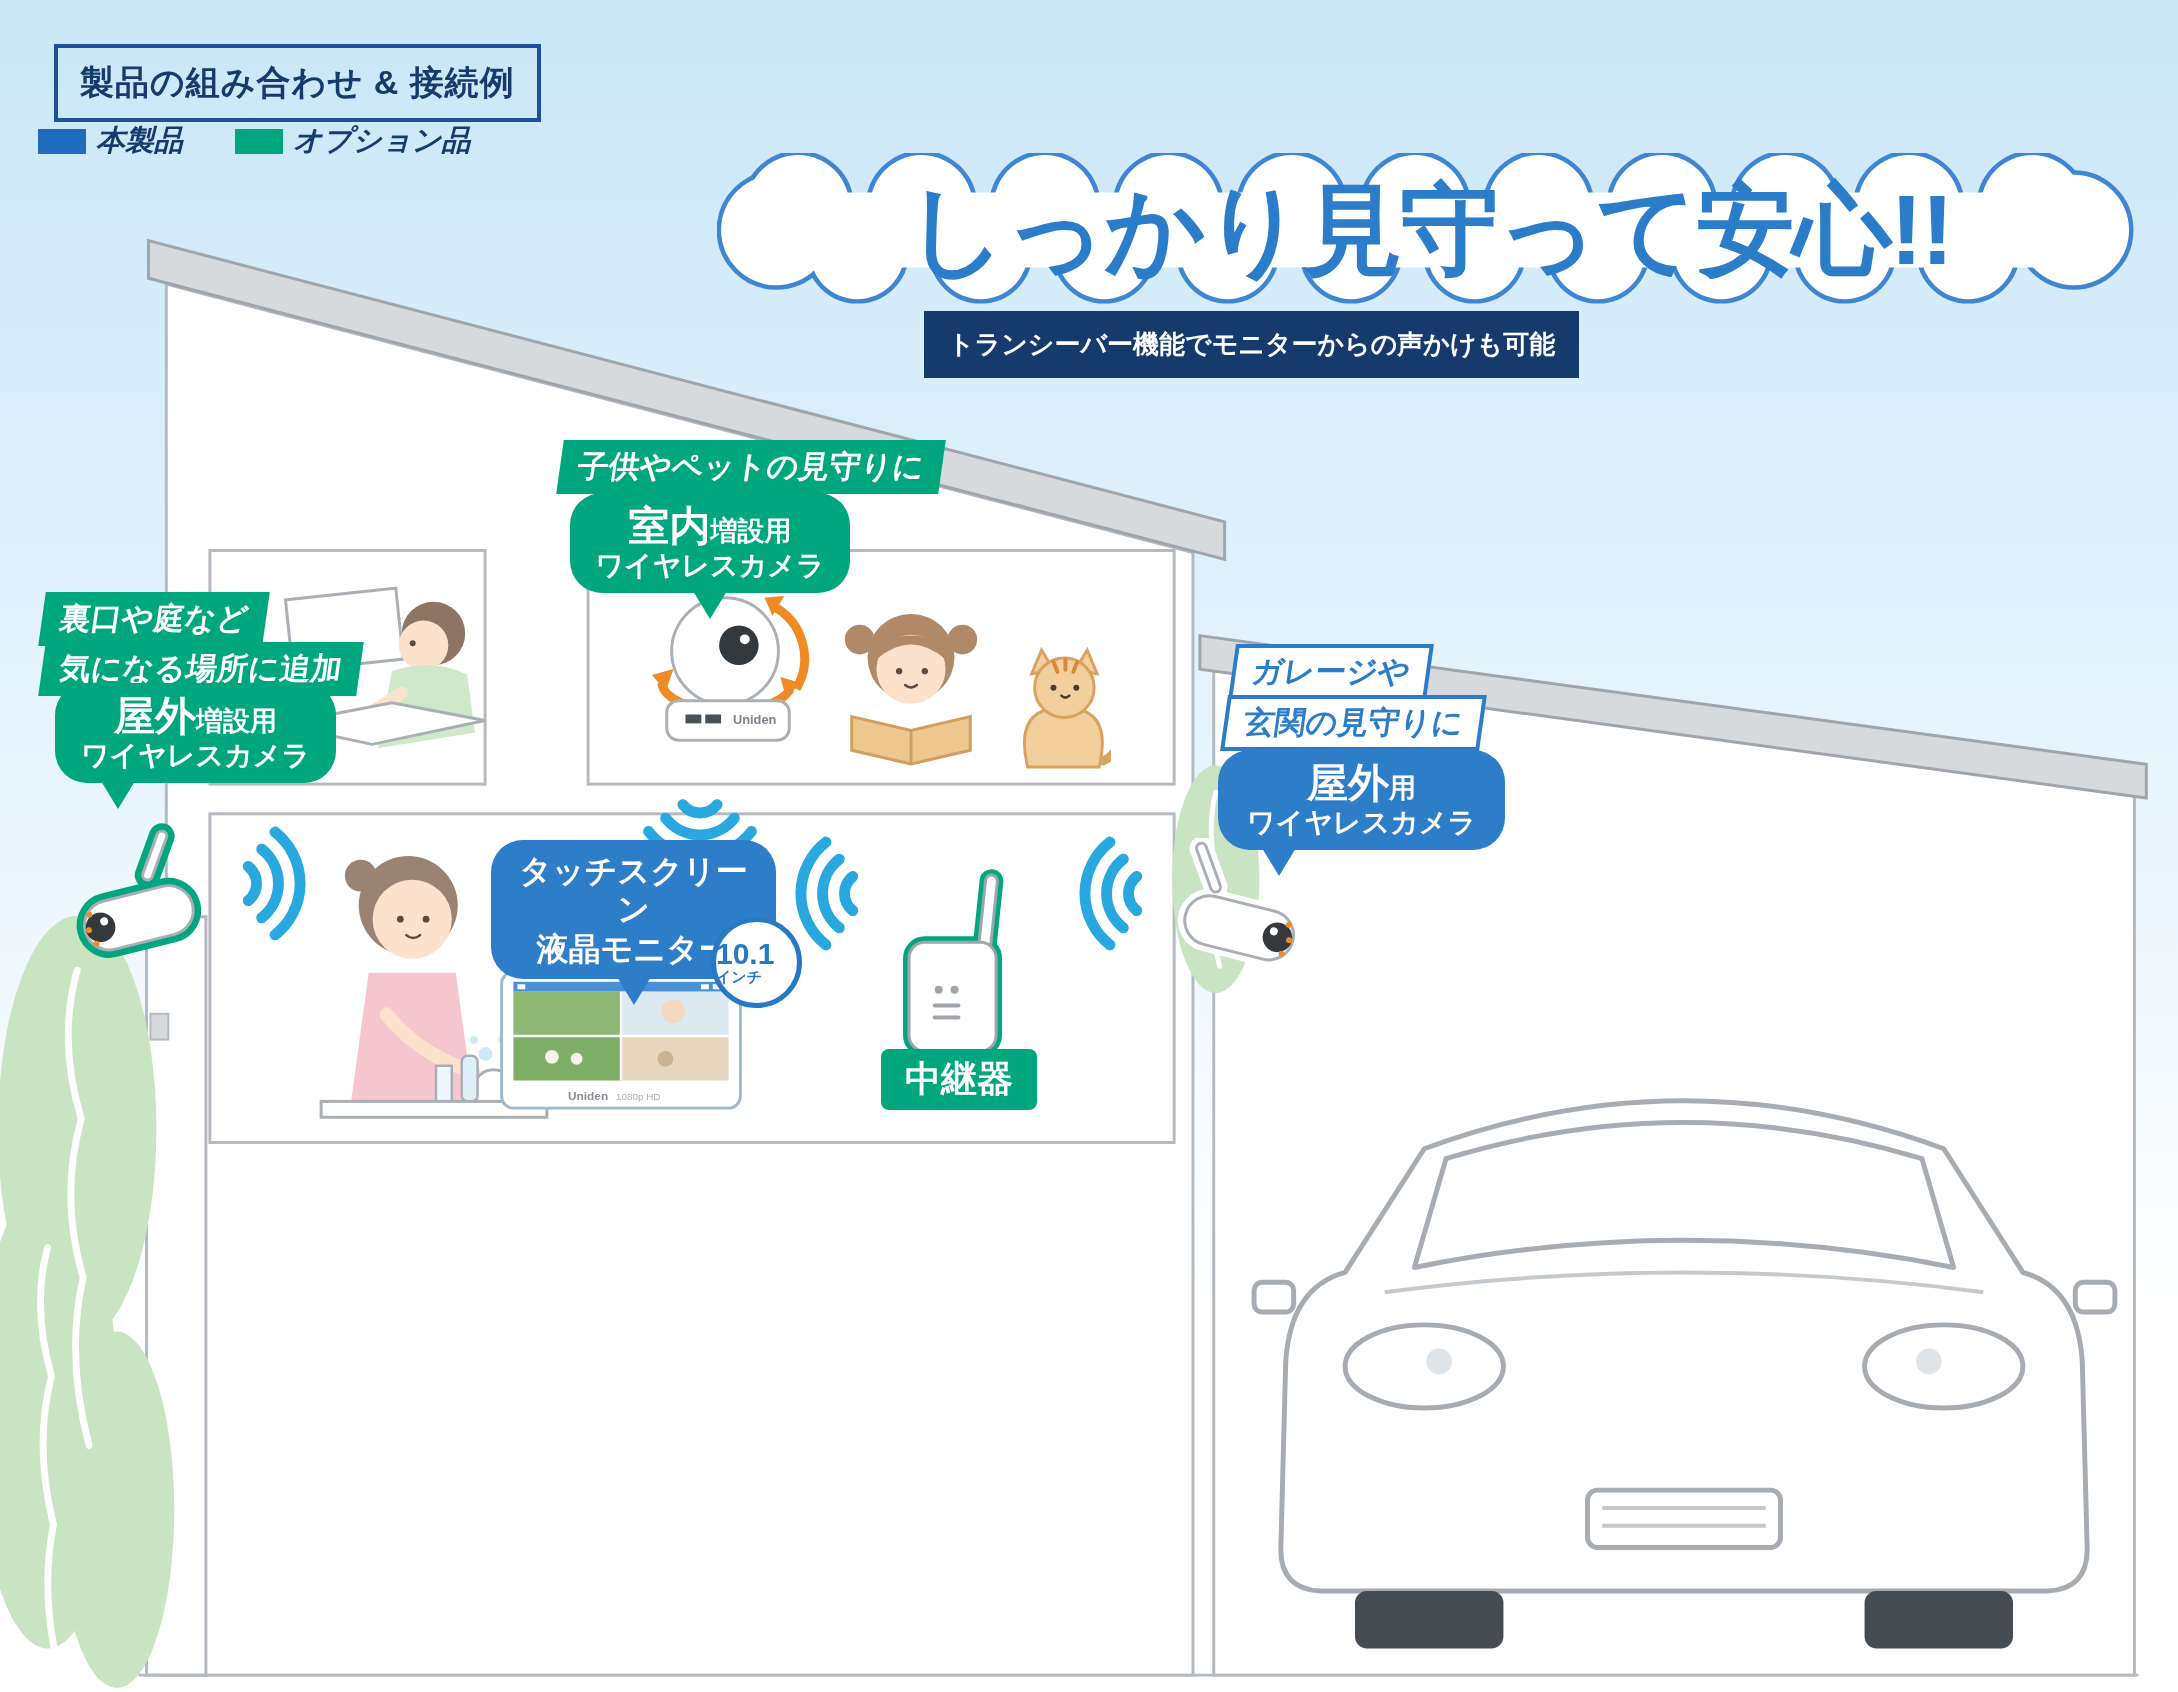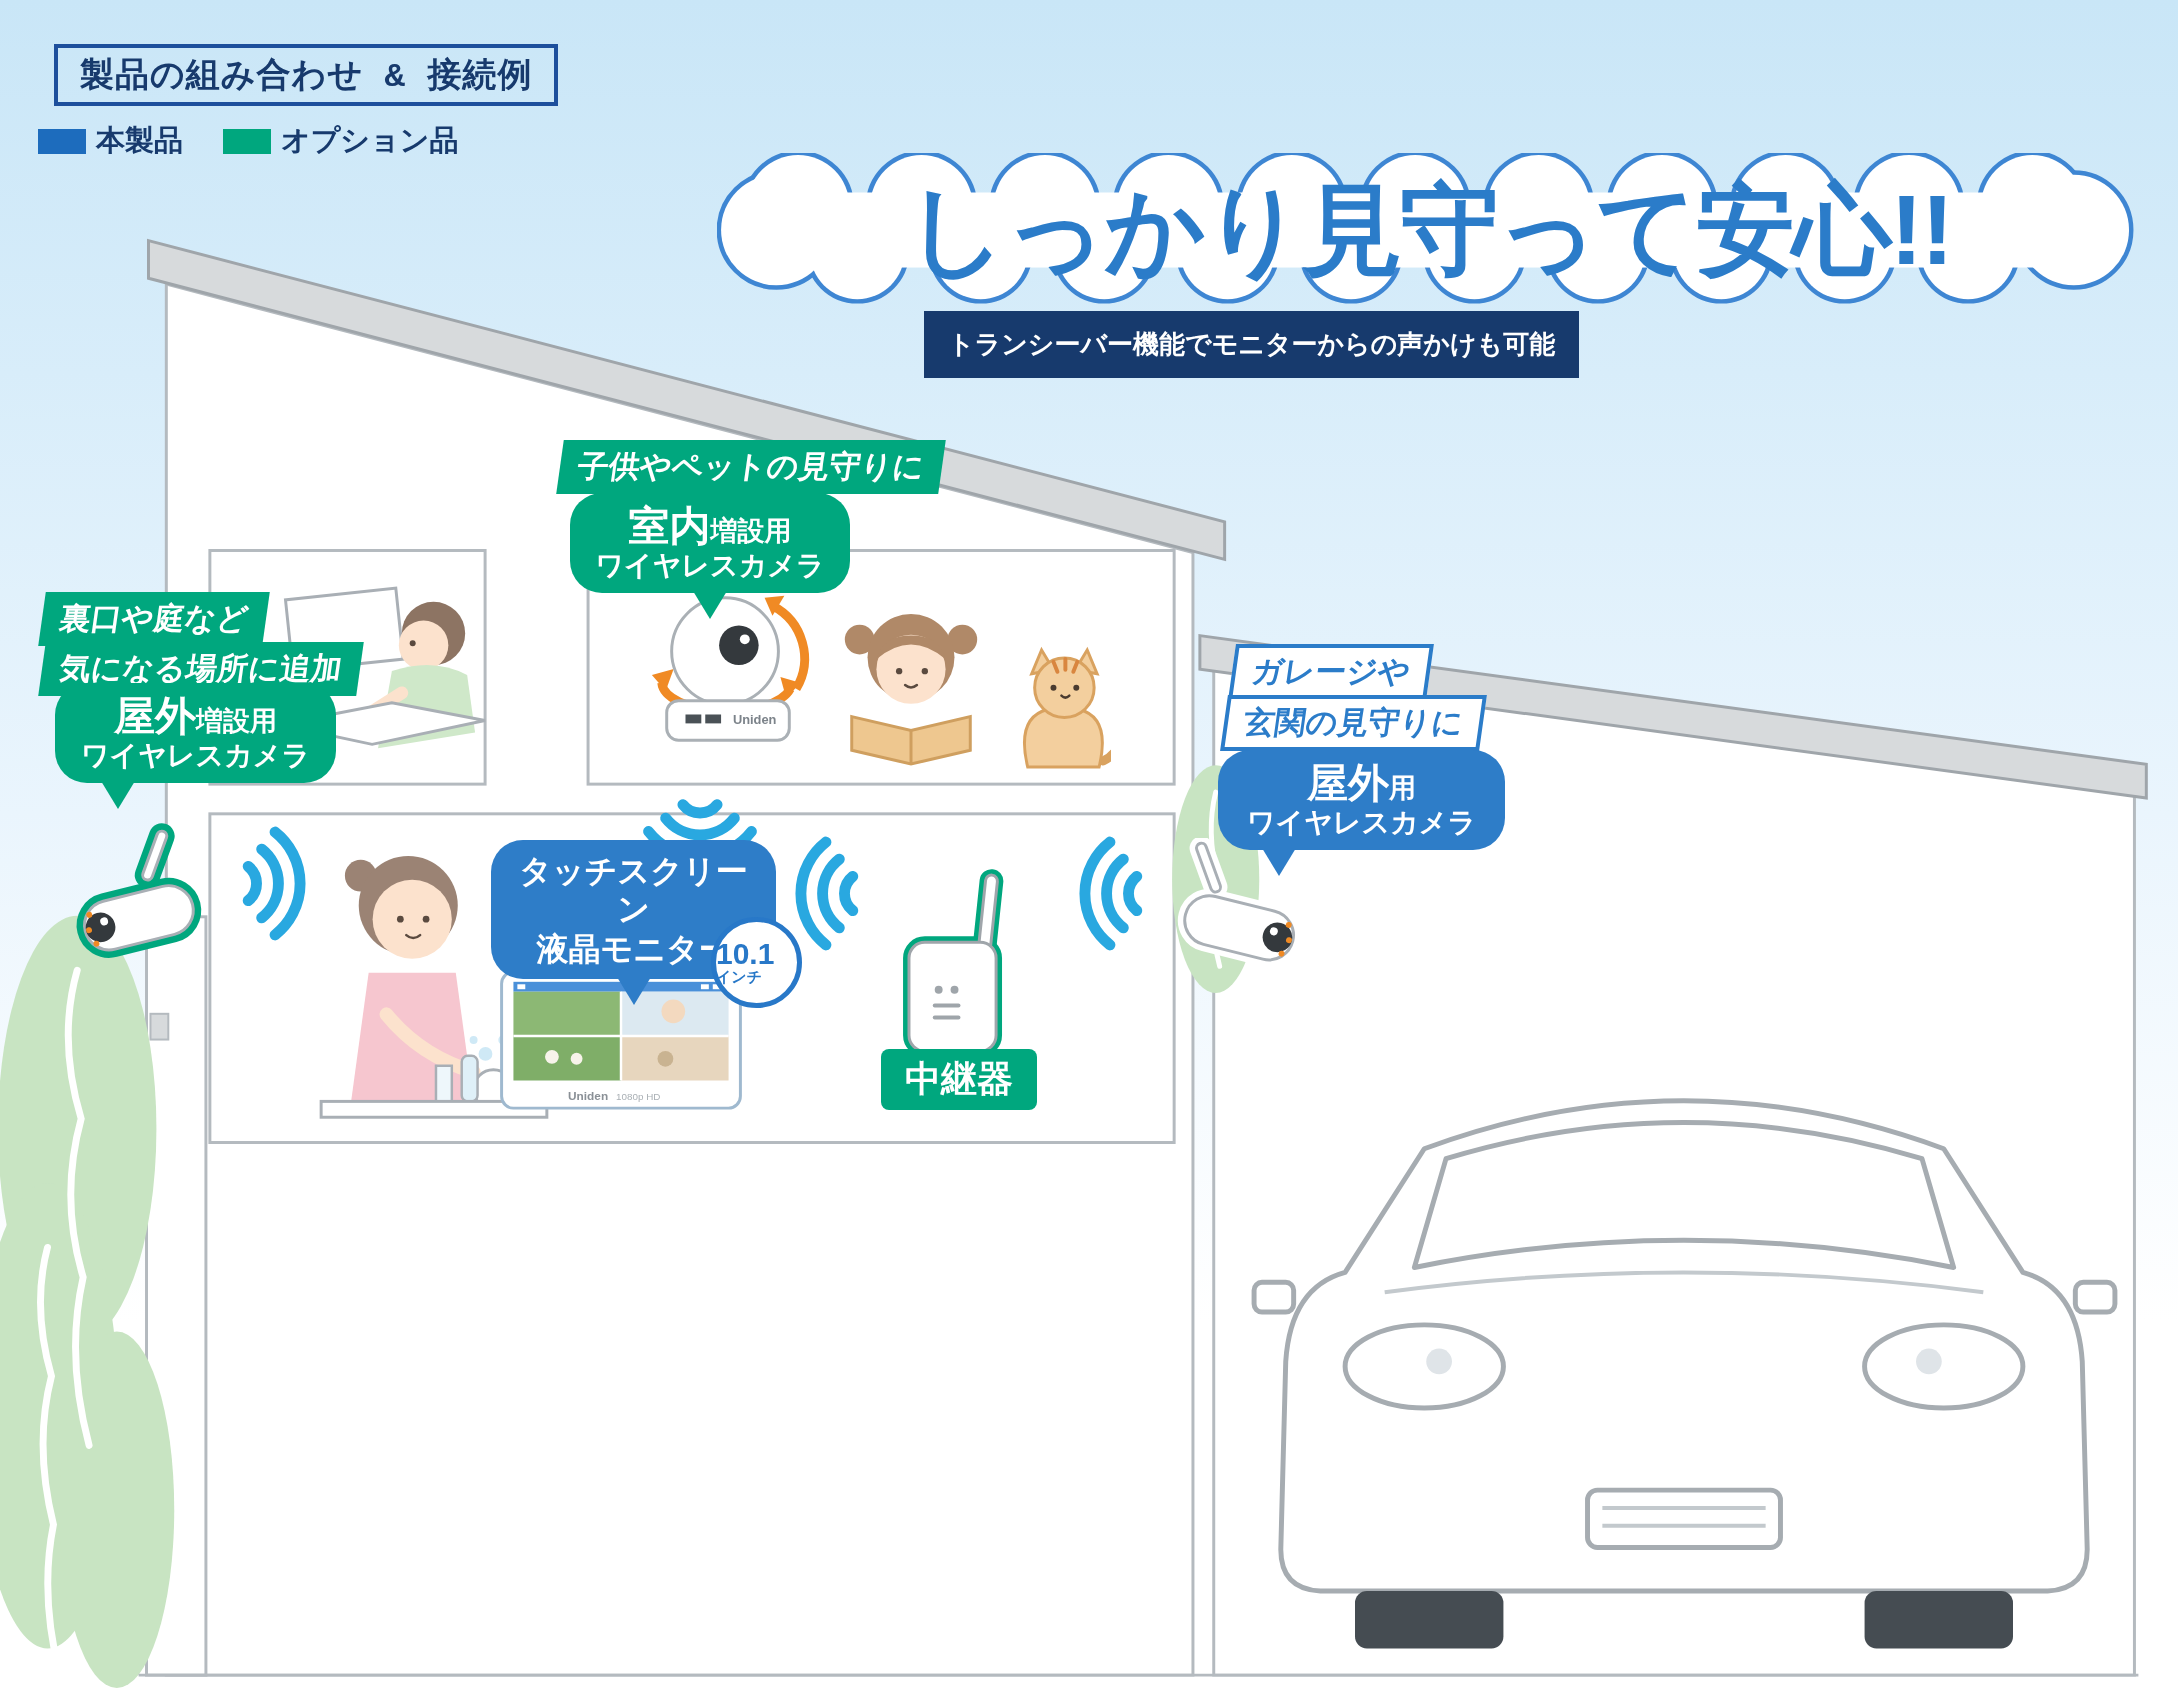--- a/index.html
+++ b/index.html
@@ -5,23 +5,23 @@
   html,body{margin:0;padding:0;background:#fff;}
   .canvas{
     position:relative;width:2178px;height:1693px;overflow:hidden;
     background:linear-gradient(180deg,#c9e6f7 0%,#d8edfa 22%,#eaf5fd 48%,#ffffff 78%);
     font-family:"Liberation Sans","DejaVu Sans",sans-serif;
   }
   .abs{position:absolute;}
   
   .title-box{
     left:54px;top:44px;border:4px solid #1d4f9c;color:#173a6d;
-    font-size:34px;font-weight:800;padding:4px 22px;letter-spacing:1px;z-index:8;font-family:Liberation Mono, monospace;
-  }
-  .legend{left:38px;top:121px;display:flex;gap:40px;align-items:flex-end;z-index:8;}
+    font-size:34px;font-weight:800;padding:12px 22px;letter-spacing:1px;z-index:8;
+  }
+  .legend{left:38px;top:121px;display:flex;gap:52px;align-items:flex-end;z-index:8;font-style:italic;}
   .legend-item{display:flex;align-items:center;gap:10px;}
   .swatch{width:48px;height:25px;display:inline-block;}
   .swatch.blue{background:#1d6cbd;}
   .swatch.green{background:#00a77e;}
   .legend-label{font-size:29px;font-weight:800;color:#173a6d;}
   .tagline{left:735px;top:24px;color:#2b7cc9;font-size:46px;font-weight:800;line-height:1.28;z-index:8;white-space:nowrap;}
   .cloud{left:717px;top:153px;width:1424px;height:156px;z-index:8;}
   .cloud svg{position:absolute;left:0;top:0;}
   .cloud-text{
     position:absolute;inset:0;display:flex;align-items:center;justify-content:center;

